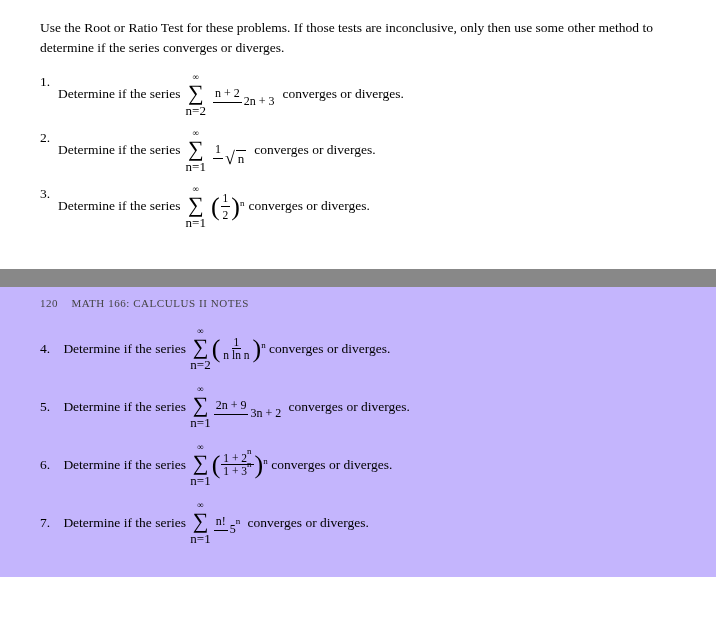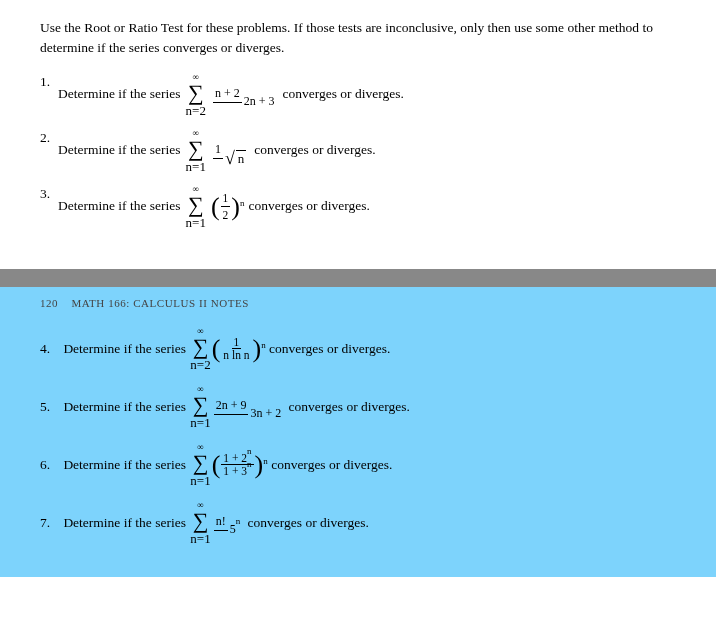--- a/index.html
+++ b/index.html
@@ -66,21 +66,21 @@
 
     .divider-gray {
       background: #888;
       height: 18px;
       width: 100%;
       margin: 10px 0 0 0;
     }
 
     .bottom-section {
       padding: 10px 40px 18px 40px;
-      background: #7dd3fc;
+      background: #c4b5fd;
     }
 
     .page-header {
       font-size: 11px;
       letter-spacing: 0.05em;
       margin-bottom: 18px;
       color: #444;
       text-transform: uppercase;
     }
 

